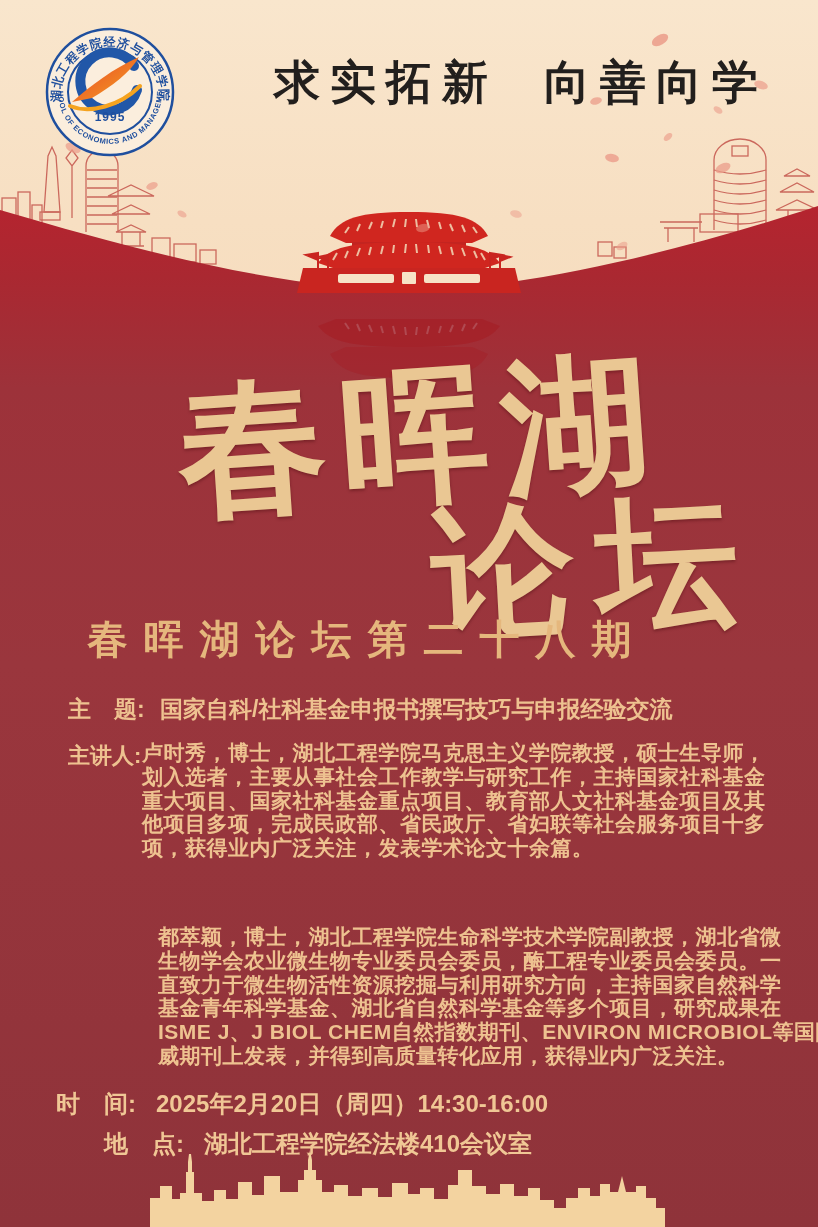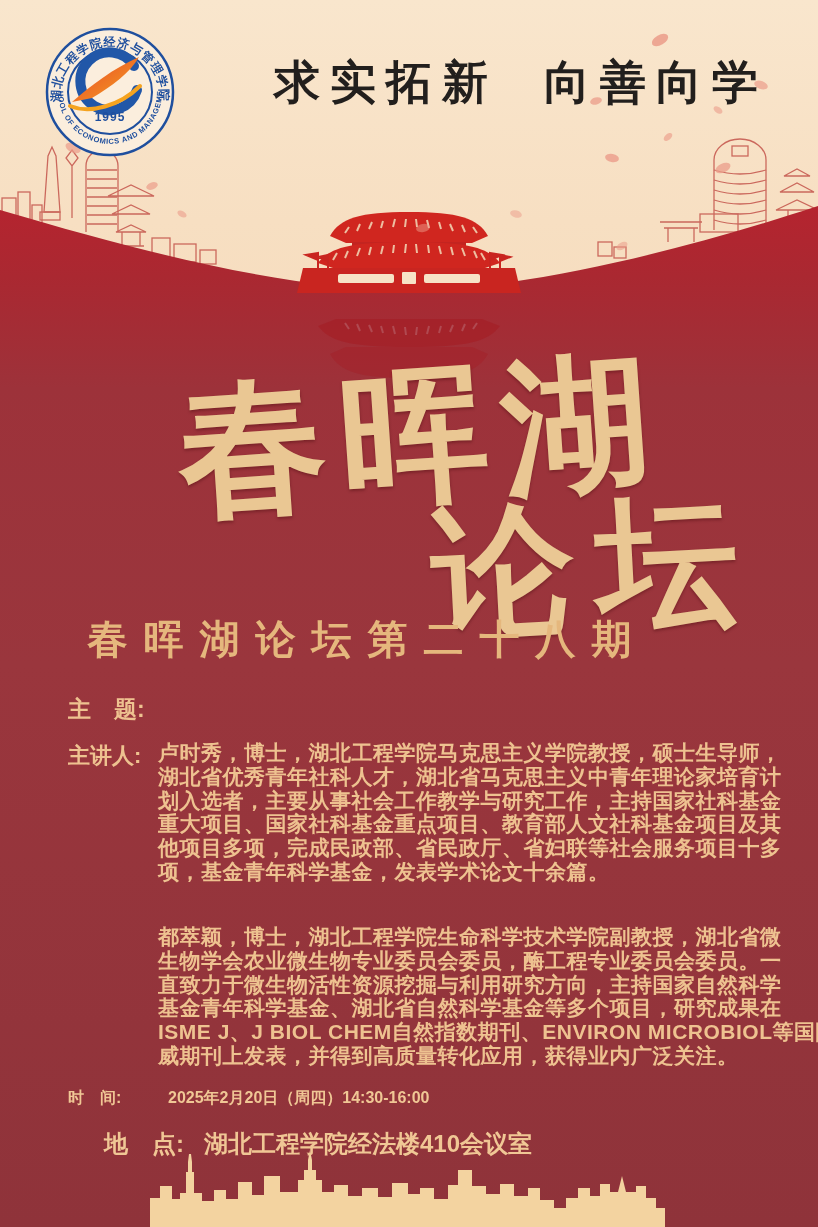--- a/index.html
+++ b/index.html
@@ -32,23 +32,23 @@
   .info{color:#eec290; font-weight:bold;}
   .row{position:absolute; display:flex; white-space:nowrap;}
   .row .label{flex:0 0 auto;}
   .row-topic{left:68px; top:694px; font-size:23px; color:#eec290; font-weight:bold;}
   .row-topic .label{width:92px;}
   .speakers{left:68px; top:741px; font-size:21px; color:#eec290; font-weight:bold;}
   .speakers .label{width:90px; font-size:22px;}
   .para{position:absolute;}
   .para .line{font-size:21px; line-height:23.8px; letter-spacing:.5px; white-space:nowrap;
               color:#eec290; font-weight:bold;}
-  .para-1{left:158px; top:741px;}
+  .para-1{left:142px; top:741px;}
   .para-2{left:158px; top:925px;}
-  .row-time{left:68px; top:1088px; font-size:16px; color:#f0c795; font-weight:bold;}
+  .row-time{left:56px; top:1088px; font-size:24px; color:#f0c795; font-weight:bold;}
   .row-time .label{width:100px;}
   .row-place{left:68px; top:1128px; font-size:24px; color:#f0c795; font-weight:bold;margin-left:36px;}
   .row-place .label{width:100px;}
 </style>
 </head>
 <body>
 
 <div class="poster">
 
   <svg class="bg-art" viewBox="0 0 818 1227">
@@ -180,33 +180,33 @@
     <span>求实拓新</span><span class="gap"></span><span>向善向学</span>
   </div>
 
   <div class="title-line title-1">春晖湖</div>
   <div class="title-line title-2">论坛</div>
 
   <div class="subtitle">春晖湖论坛第二十八期</div>
 
   <div class="row row-topic info">
     <span class="label">主　题:</span>
+    <span class="value">国家自科/社科基金申报书撰写技巧与申报经验交流</span>
   </div>
 
   <div class="row speakers info">
     <span class="label">主讲人:</span>
   </div>
 
   <div class="para para-1">
     <div class="line">卢时秀，博士，湖北工程学院马克思主义学院教授，硕士生导师，</div>
-    <div class="line">湖北省优秀青年社科人才，湖北省马克思主义中青年理论家培育计</div>
     <div class="line">划入选者，主要从事社会工作教学与研究工作，主持国家社科基金</div>
     <div class="line">重大项目、国家社科基金重点项目、教育部人文社科基金项目及其</div>
     <div class="line">他项目多项，完成民政部、省民政厅、省妇联等社会服务项目十多</div>
-    <div class="line">项，基金青年科学基金，发表学术论文十余篇。</div>
+    <div class="line">项，获得业内广泛关注，发表学术论文十余篇。</div>
   </div>
 
   <div class="para para-2">
     <div class="line">都萃颖，博士，湖北工程学院生命科学技术学院副教授，湖北省微</div>
     <div class="line">生物学会农业微生物专业委员会委员，酶工程专业委员会委员。一</div>
     <div class="line">直致力于微生物活性资源挖掘与利用研究方向，主持国家自然科学</div>
     <div class="line">基金青年科学基金、湖北省自然科学基金等多个项目，研究成果在</div>
     <div class="line">ISME J、J BIOL CHEM自然指数期刊、ENVIRON MICROBIOL等国际权</div>
     <div class="line">威期刊上发表，并得到高质量转化应用，获得业内广泛关注。</div>
   </div>

